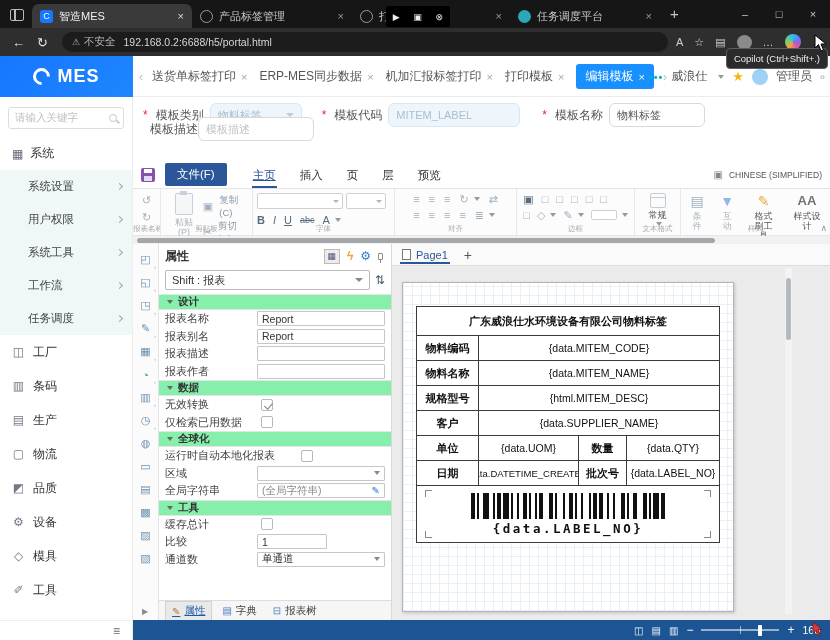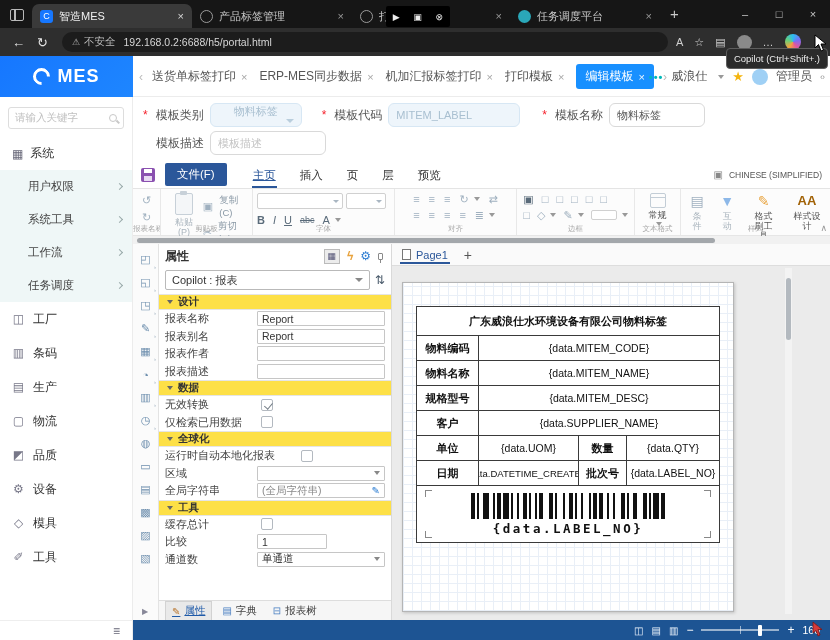--- a/index.html
+++ b/index.html
@@ -64,21 +64,21 @@
   .sb-sub-item{display:flex;align-items:center;justify-content:space-between;padding:9px 10px 9px 28px;font-size:11.5px;color:#444;}
   .chevr{width:5px;height:5px;border-right:1.2px solid #9aa;border-top:1.2px solid #9aa;transform:rotate(45deg);}
   .sb-item{display:flex;align-items:center;gap:8px;padding:8.5px 12px;font-size:12px;color:#333;}
   .sb-item .ig{color:#778;font-size:12px;width:13px;text-align:center;}
   #sb-collapse{position:absolute;left:0;top:620px;width:133px;height:20px;background:#fff;border-top:1px solid #eee;border-right:1px solid #ececec;display:flex;align-items:center;justify-content:flex-end;padding-right:12px;color:#667;font-size:12px;}
 
   
   #main{position:absolute;left:133px;top:97px;width:697px;height:543px;background:#fff;}
   .frow{position:absolute;left:0;display:flex;align-items:center;font-size:12px;color:#555;}
   .req{color:#f5222d;margin-right:2px;}
-  .fld{height:24px;border:1px solid #d9d9d9;border-radius:6px;background:#fff;font-size:11px;color:#555;padding:0 7px;display:flex;align-items:center;flex-direction:column;}
+  .fld{height:24px;border:1px solid #d9d9d9;border-radius:6px;background:#fff;font-size:11px;color:#555;padding:0 7px;display:flex;align-items:center;}
   .fld.dis{background:#eef5fb;border-color:#d7e7f4;color:#a8bfd0;}
   .fld .caret{margin-left:auto;width:0;height:0;border-left:4px solid transparent;border-right:4px solid transparent;border-top:4px solid #b9cedd;}
   input.fld{padding:0 7px;}
   input.fld::placeholder{color:#c3c3c3;}
   input.fld.dis::placeholder{color:#a8bfd0;}
 
   
   #menubar{position:absolute;left:0;top:64px;width:697px;height:28px;border-bottom:1px solid #e4e4e4;display:flex;align-items:center;}
   .floppy{width:14px;height:14px;background:#8a50b0;border-radius:2px;position:relative;margin:0 10px 0 8px;}
   .floppy::before{content:"";position:absolute;left:3px;top:1px;width:8px;height:4px;background:#fff;}
@@ -127,21 +127,21 @@
   .phd-ic{margin-left:auto;display:flex;align-items:center;gap:7px;}
   .boxsel{width:16px;height:15px;border:1px solid #bbb;background:#ececec;display:flex;align-items:center;justify-content:center;font-size:9px;color:#557;}
   .bolt{color:#e8a33d;font-size:12px;font-weight:bold;}
   .gear{color:#2d7dd2;font-size:12px;}
   .pin{width:5px;height:7px;border:1.2px solid #8a8a8a;border-radius:1px;position:relative;margin-right:2px;}
   .pin::after{content:"";position:absolute;left:1px;bottom:-4px;width:1.2px;height:3.5px;background:#8a8a8a;}
   #selector-row{display:flex;align-items:center;gap:5px;padding:2px 6px 4px;}
   #selector{flex:1;height:20px;border:1px solid #b9b9b9;border-radius:2px;display:flex;align-items:center;padding:0 6px;color:#333;}
   #selector .caret{margin-left:auto;width:0;height:0;border-left:4px solid transparent;border-right:4px solid transparent;border-top:4px solid #888;}
   .sortic{color:#456;font-size:12px;}
-  .psec{height:16px;background:#fde047;border-top:1px solid #e5e5e5;border-bottom:1px solid #e5e5e5;display:flex;align-items:center;padding:0 8px;gap:5px;color:#333;font-weight:bold;font-size:10.5px;}
+  .psec{height:16px;background:#86efac;border-top:1px solid #e5e5e5;border-bottom:1px solid #e5e5e5;display:flex;align-items:center;padding:0 8px;gap:5px;color:#333;font-weight:bold;font-size:10.5px;}
   .psec .tri{width:0;height:0;border-left:3.5px solid transparent;border-right:3.5px solid transparent;border-top:4px solid #666;}
   .prow{height:17.5px;display:flex;align-items:center;padding:0 6px;}
   .plabel{color:#444;font-size:11px;flex:0 0 88px;white-space:nowrap;overflow:hidden;}
   .plabel.wide{flex:0 0 128px;}
   .pinput{width:128px;height:15px;border:1px solid #c6c6c6;border-radius:1px;font-size:10.5px;color:#333;padding:0 4px;margin-left:auto;}
   .pselect{width:128px;height:15px;border:1px solid #c6c6c6;border-radius:1px;display:flex;align-items:center;padding:0 4px;color:#333;font-size:10.5px;margin-left:auto;}
   .pselect .caret{margin-left:auto;width:0;height:0;border-left:3.5px solid transparent;border-right:3.5px solid transparent;border-top:4px solid #888;}
   .cb{width:12px;height:12px;border:1px solid #b3b9c0;border-radius:2px;background:#fff;position:relative;margin-left:auto;margin-right:112px;}
   .cb[data-checked="true"]::after{content:"";position:absolute;left:3.5px;top:1px;width:3.5px;height:7px;border:solid #767f88;border-width:0 1.8px 1.8px 0;transform:rotate(40deg);}
   .editpen{color:#2d7dd2;font-size:10px;margin-left:auto;}
@@ -298,20 +298,24 @@
     <div id="sb-search">
       <span>请输入关键字</span>
       <span class="mag"></span>
     </div>
     <div class="sb-root">
       <span class="ig">▦</span>
       <span>系统</span>
     </div>
     <div id="sb-sub">
       <div class="sb-sub-item">
+          <span>系统设置</span>
+          <span class="chevr"></span>
+        </div>
+      <div class="sb-sub-item">
           <span>用户权限</span>
           <span class="chevr"></span>
         </div>
       <div class="sb-sub-item">
           <span>系统工具</span>
           <span class="chevr"></span>
         </div>
       <div class="sb-sub-item">
           <span>工作流</span>
           <span class="chevr"></span>
@@ -371,21 +375,21 @@
       <span style="width:8px"></span>
       <span class="req">*</span>
       <span>模板代码</span>
       <input class="fld dis" style="width: 132px;" value="MITEM_LABEL">
       <span style="width:10px"></span>
       <span class="req">*</span>
       <span>模板名称</span>
       <input class="fld" style="width: 96px;" value="物料标签">
     </div>
 
-    <div class="frow" style="top:34px;left:10px;gap:6px;">
+    <div class="frow" style="top:20px;left:10px;">
       <span style="width:7px"></span>
       <span>模板描述</span>
       <input class="fld" style="width: 116px;" placeholder="模板描述">
     </div>
 
     <div id="menubar">
       <span class="floppy"></span>
       <span id="filebtn">文件(F)</span>
       <span class="mtab active">主页</span>
       <span class="mtab">插入</span>
@@ -518,21 +522,21 @@
         </div>
         <div class="bigbtn dis">
           <span class="big" style="color:#8db8e8">▼</span>
           <span class="cap">互动</span>
         </div>
         <div class="bigbtn">
           <span class="big" style="color:#e8a33d">✎</span>
           <span class="cap" style="max-width:34px">格式刷工具</span>
         </div>
         <div class="bigbtn">
-          <b class="big" style="color:#a16207;font-size:13px">AA</b>
+          <b class="big" style="color:#737373;font-size:13px">AA</b>
           <span class="cap">样式设计</span>
         </div>
         <span class="glabel">样式</span>
         <span class="collapse-ribbon">∧</span>
       </div>
     </div>
     <div id="hscroll">
         <span class="thumb"></span>
       </div>
 
@@ -597,44 +601,44 @@
           <b>属性</b>
           <span class="phd-ic">
             <span class="boxsel">▦</span>
             <span class="bolt">ϟ</span>
             <span class="gear">⚙</span>
             <span class="pin"></span>
           </span>
         </div>
         <div id="selector-row">
           <div id="selector">
-            <span>Copilot : 报表</span>
+            <span>Shift : 报表</span>
               <i class="caret"></i>
           </div>
           <span class="sortic">⇅</span>
         </div>
 
         <div class="psec">
             <span class="tri"></span>
             <span>设计</span>
           </div>
         <div class="prow">
             <span class="plabel">报表名称</span>
             <input class="pinput" value="Report" style="">
           </div>
         <div class="prow">
             <span class="plabel">报表别名</span>
             <input class="pinput" value="Report" style="">
           </div>
         <div class="prow">
+            <span class="plabel">报表描述</span>
+            <input class="pinput" value="" style="">
+          </div>
+        <div class="prow">
             <span class="plabel">报表作者</span>
-            <input class="pinput" value="" style="">
-          </div>
-        <div class="prow">
-            <span class="plabel">报表描述</span>
             <input class="pinput" value="" style="">
           </div>
 
         <div class="psec">
             <span class="tri"></span>
             <span>数据</span>
           </div>
         <div class="prow">
             <span class="plabel">无效转换</span>
             <span class="cb" data-checked="true"></span>
@@ -718,21 +722,21 @@
             <div class="lt2">
                 <span class="lc h">物料编码</span>
                 <span class="lc">{data.MITEM_CODE}</span>
               </div>
             <div class="lt2">
                 <span class="lc h">物料名称</span>
                 <span class="lc">{data.MITEM_NAME}</span>
               </div>
             <div class="lt2">
                 <span class="lc h">规格型号</span>
-                <span class="lc">{data.MITEM_DESC}</span>
+                <span class="lc">{html.MITEM_DESC}</span>
               </div>
             <div class="lt2">
                 <span class="lc h">客户</span>
                 <span class="lc">{data.SUPPLIER_NAME}</span>
               </div>
             <div class="lt4">
               <span class="lc h">单位</span>
                 <span class="lc">{data.UOM}</span>
               <span class="lc h">数量</span>
                 <span class="lc">{data.QTY}</span>

